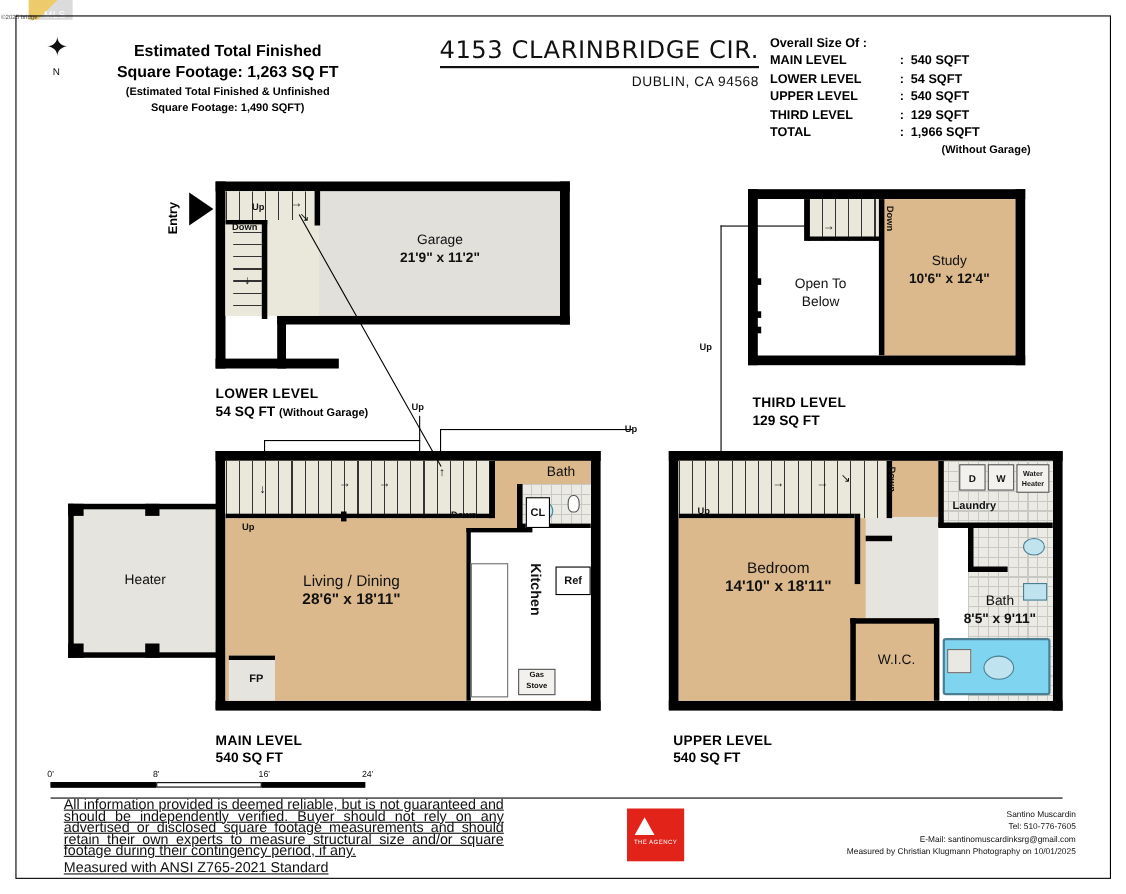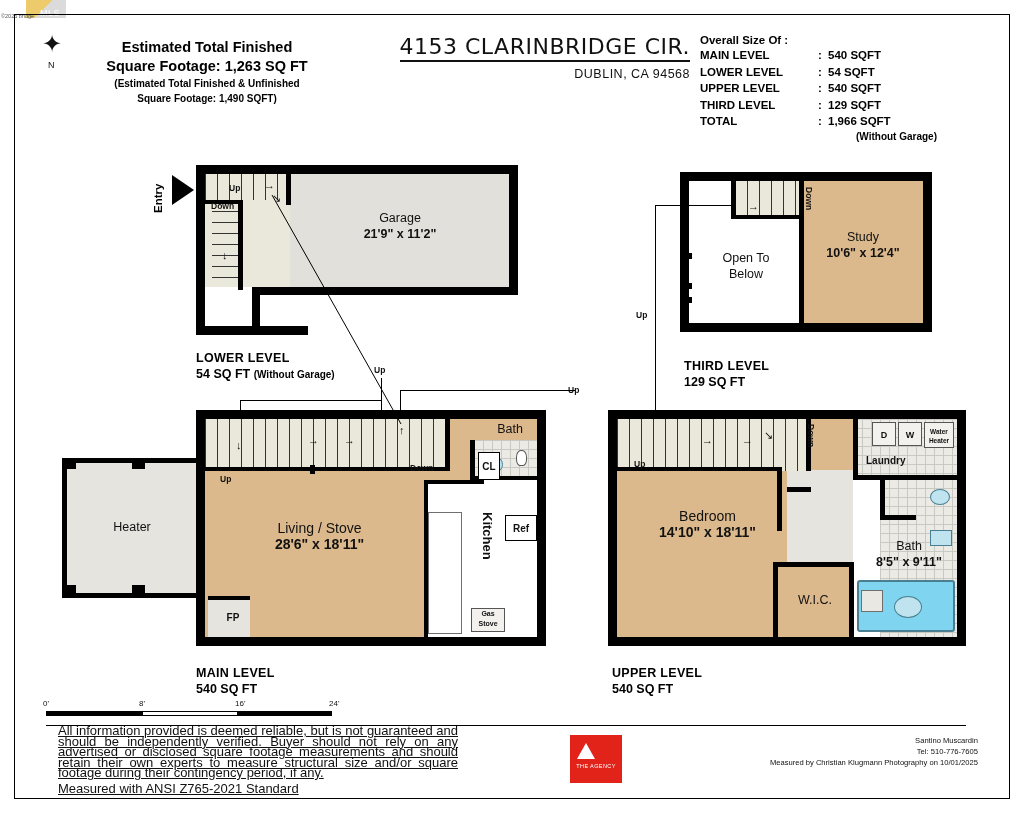--- a/index.html
+++ b/index.html
@@ -635,21 +635,21 @@
     <div class="wall" style="left:424px; top:480px; width:4px; height:157px;"></div>
     <div class="wall" style="left:424px; top:480px; width:60px; height:4px;"></div>
     <div class="fixture" style="left:428px; top:512px; width:34px; height:122px;"></div>
     <div class="kitchen-txt" style="left:480px; top:512px; height:86px;">Kitchen</div>
 
     <div class="room lgrey" style="left:208px; top:596px; width:42px; height:41px;"></div>
     <div class="wall" style="left:208px; top:596px; width:42px; height:4px;"></div>
     <div class="box-lbl" style="left:222px; top:608px; width:22px; height:20px; line-height:20px; border:none; background:transparent;">FP</div>
 
     <div class="label" style="left:212px; top:520px; width:215px;">
-      <div class="nm" style="font-size:14px;">Living / Stove</div>
+      <div class="nm" style="font-size:14px;">Living / Dining</div>
       <div class="dim" style="font-size:14px;">28'6" x 18'11"</div>
     </div>
 
     <div class="level-cap" style="left:196px; top:665px;">
       <div class="a">MAIN LEVEL</div>
       <div class="b">540  SQ FT</div>
     </div>
   </div>
 
   <div>
@@ -737,16 +737,17 @@
   </div>
 
   <div class="agency">
     <div class="mark"></div>
     <div class="nm">THE AGENCY</div>
   </div>
 
   <div class="credits">
     <div>Santino Muscardin</div>
     <div>Tel: 510-776-7605</div>
+    <div>E-Mail: santinomuscardinksrg@gmail.com</div>
     <div>Measured by Christian Klugmann Photography on 10/01/2025</div>
   </div>
 
 </div>
 
 </body></html>

